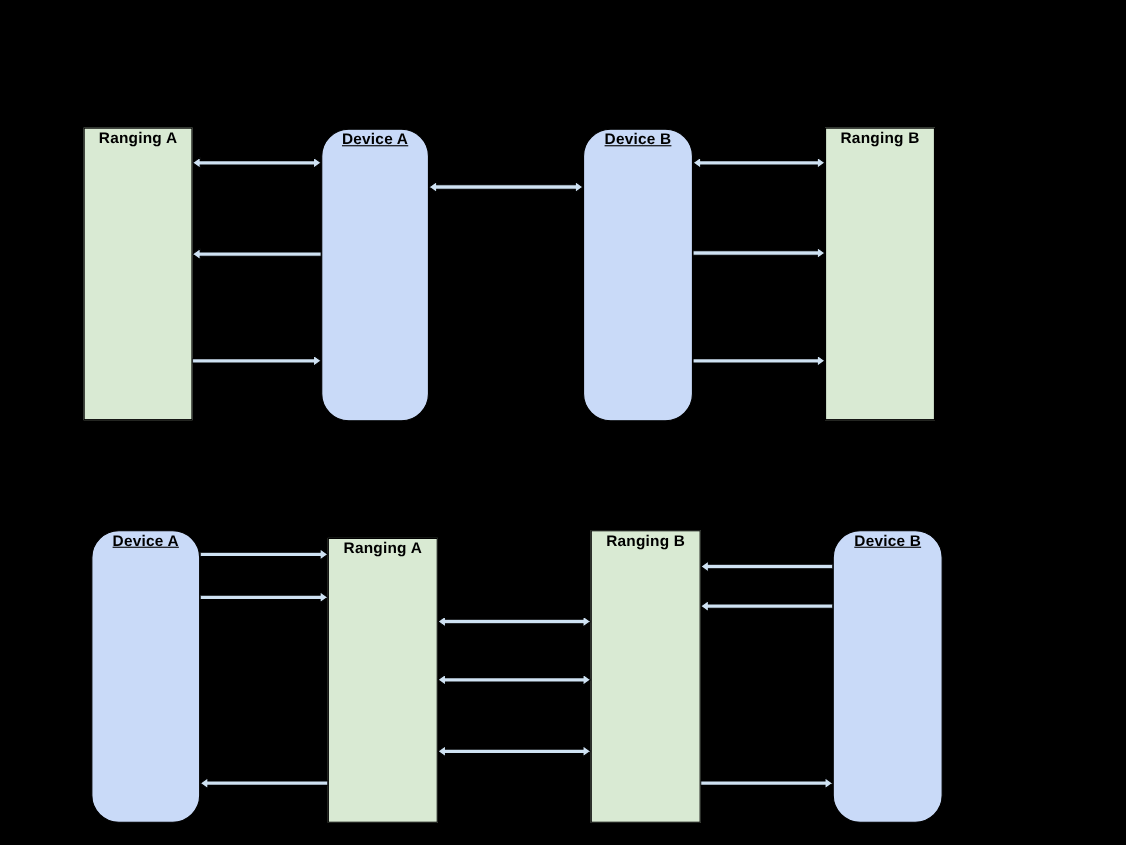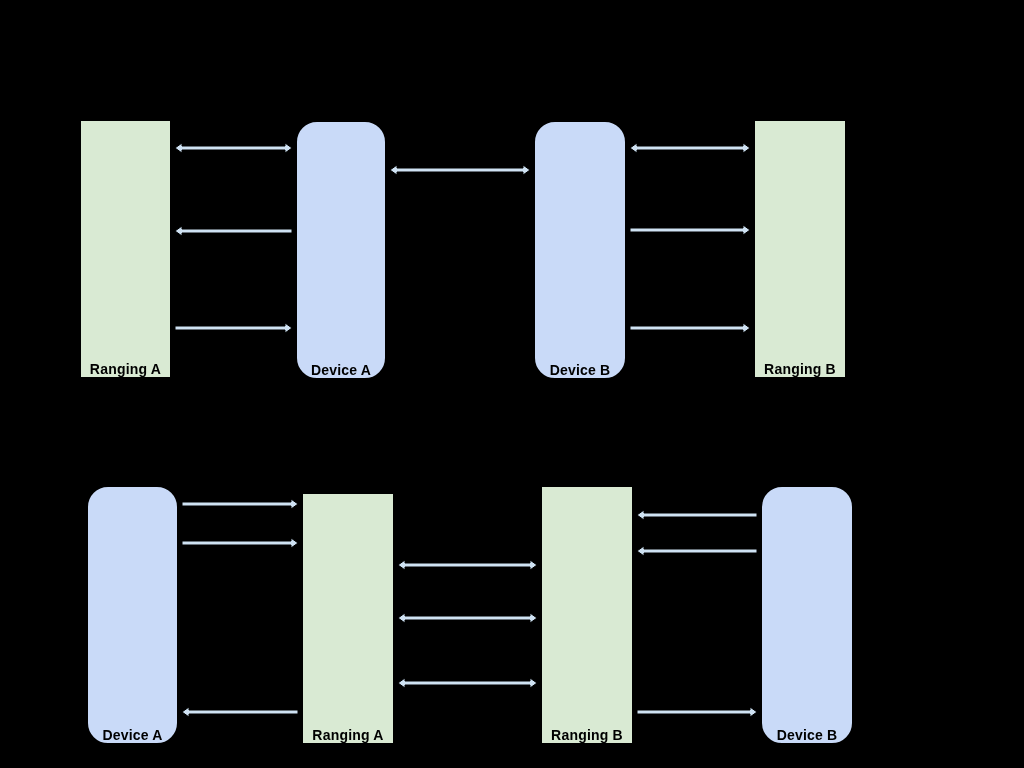--- a/index.html
+++ b/index.html
@@ -11,27 +11,28 @@
     position: relative;
     width: 1024px;
     height: 768px;
     background: #000000;
     overflow: hidden;
     font-family: "Liberation Sans", sans-serif;
   }
   .box {
     position: absolute;
     display: flex;
-    align-items: flex-end;
+    align-items: flex-start;
     justify-content: center;
     box-sizing: border-box;
-    border: 5px solid #7f1d1d;
+    border: 1px solid #7f1d1d;
   }
   .box.device {
     border-radius: 25px;
+    text-decoration: underline;
   }
   .box.ranging {
     border-radius: 0;
   }
   .box-label {
     font-weight: bold;
     font-size: 14px;
     letter-spacing: 0.2px;
     color: #000000;
     white-space: nowrap;

